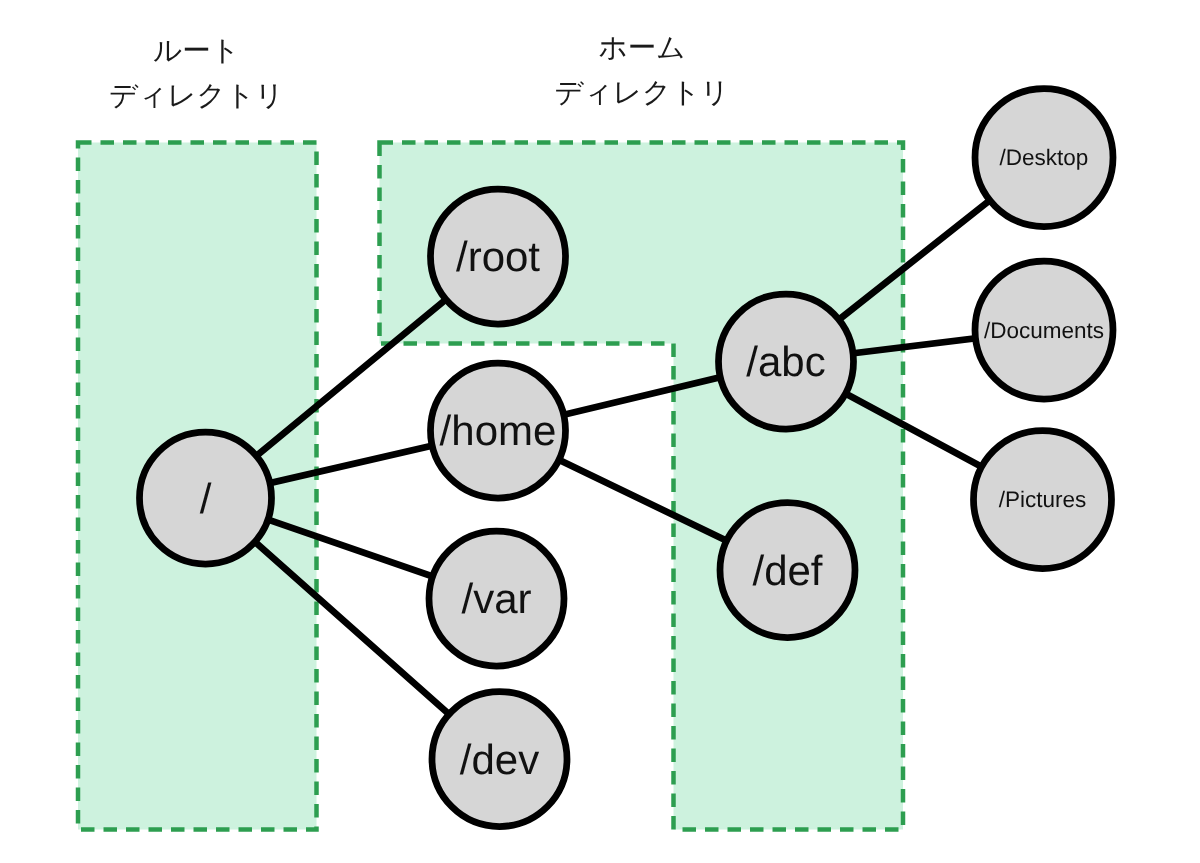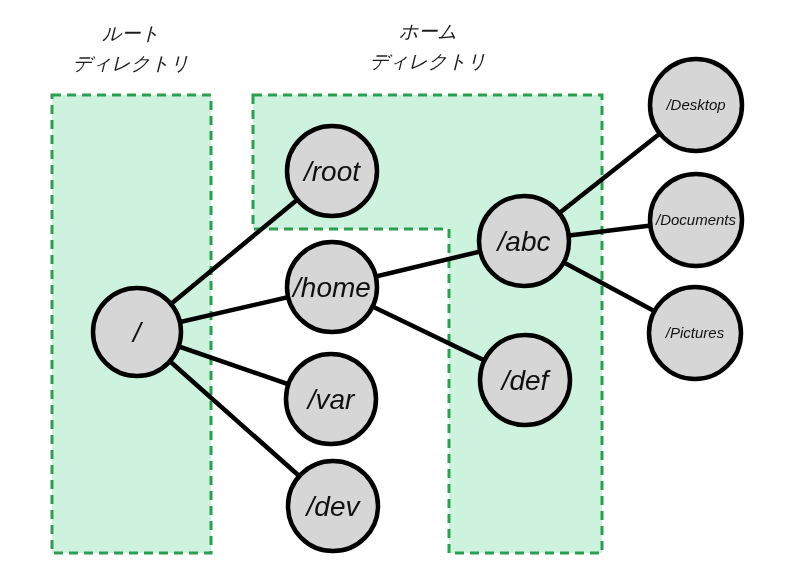--- a/index.html
+++ b/index.html
@@ -7,21 +7,20 @@
     padding: 0;
     background: #ffffff;
   }
   .stage {
     position: relative;
     width: 800px;
     height: 575px;
     background: #ffffff;
     font-family: "Liberation Sans", sans-serif;
     overflow: hidden;
-    font-style: italic;
   }
   svg { display: block; }
   .region {
     fill: #cdf2de;
     stroke: #2d9e50;
     stroke-width: 3;
     stroke-dasharray: 9 6;
   }
   .edge {
     stroke: #000000;

